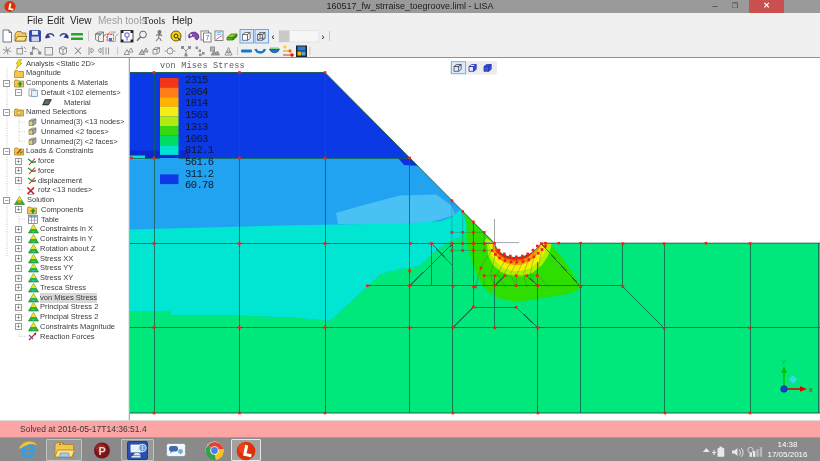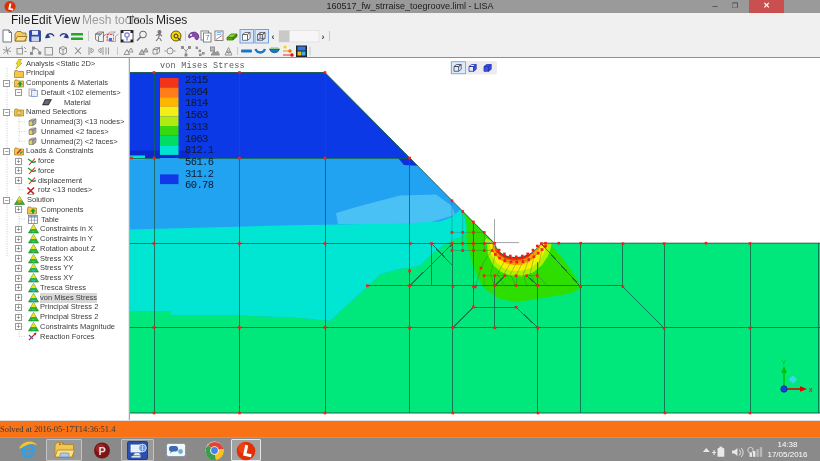--- a/index.html
+++ b/index.html
@@ -11,44 +11,44 @@
 
 #titlebar { left:0; top:0; width:820px; height:13px; background:#9a9a9a; }
 #title-text { left:0; top:0; width:820px; height:26px; text-align:center;
   font-size:9px; line-height:13px; color:#1c1c1c; }
 .wbtn { top:0; height:13px; font-size:9px; color:#333; text-align:center; line-height:12px; }
 #btn-close { left:749px; top:0; width:35px; height:13px; background:#c9504e;
   color:#fff; font-size:8px; text-align:center; line-height:12px; font-weight:bold; }
 
 
 #menubar { left:0; top:13px; width:820px; height:15px; background:#f0f0f0; }
-.mitem { top:13px; height:15px; font-size:12px; line-height:15px; color:#1f1f1f; }
+.mitem { top:13px; height:15px; font-size:10px; line-height:15px; color:#1f1f1f;margin-left:16px; }
 
 
 #tb1 { left:0; top:28px; width:820px; height:16px; background:#f0f0f0; }
 #tb2 { left:0; top:44px; width:820px; height:14px; background:#f0f0f0;
   border-bottom:1px solid #909090; }
 
 
 #tree { left:0; top:58px; width:128px; height:362px; background:#fff; overflow:hidden; }
 .trow { position:absolute; left:0; width:128px; height:10px; font-size:7.5px;
   color:#3c3c3c; white-space:nowrap; }
 .tlabel { position:absolute; top:0; line-height:10px; }
 .pm { position:absolute; top:1.5px; width:7px; height:7px; border:1px solid #999;
   background:#fff; font-size:7px; line-height:5px; text-align:center; color:#555; }
 .hl { background:#d8d8d8; }
 
 
 #split { left:128px; top:58px; width:2px; height:362px; background:#e8e8e8;
   border-right:1px solid #a9a9a9; }
 
 
-#status { left:0; top:420px; width:820px; height:17px; background:#f97316;
+#status { left:0; top:420px; width:820px; height:17px; background:#fca5a5;
   border-top:1px solid #dcdcdc; font-size:8.5px; color:#383838; line-height:16px;
-  padding-left:0;font-family:Liberation Serif, serif; }
+  padding-left:20px; }
 
 
 #taskbar { left:0; top:437px; width:820px; height:24px; background:#8a8a8a;
   border-top:1px solid #9d9d9d; }
 .tkbox { position:absolute; top:1px; height:22px; background:#999999;
   border:1px solid #c2c2c2; border-radius:1px; }
 #clock { position:absolute; left:760px; top:2px; width:55px; text-align:center;
   color:#fff; font-size:8px; line-height:10px; }
 </style>
 </head>
@@ -64,21 +64,21 @@
 <div class="abs wbtn" style="left:707px;width:16px;">–</div>
 <div class="abs wbtn" style="left:727px;width:16px;font-size:7px;">❐</div>
 <div id="btn-close" class="abs">✕</div>
 
 <div id="menubar" class="abs"></div>
 <span class="abs mitem" style="left:11px;">File</span>
 <span class="abs mitem" style="left:31px;">Edit</span>
 <span class="abs mitem" style="left:54px;">View</span>
 <span class="abs mitem" style="left:82px;color:#9b9b9b;">Mesh tools</span>
 <span class="abs mitem" style="left:127px;font-family:Liberation Serif, serif;">Tools</span>
-<span class="abs mitem" style="left:156px;">Mises</span>
+<span class="abs mitem" style="left:156px;">Help</span>
 
 <div id="tb1" class="abs"></div>
 
 <svg class="abs" style="left:0;top:28px" width="340" height="16" viewBox="0 0 340 16">
 
   <path d="M3 2 h6 l2.5 2.5 V14 H3 Z" fill="#fff" stroke="#5a6a7a" stroke-width="0.9"></path>
   <path d="M9 2 v2.5 h2.5" fill="none" stroke="#5a6a7a" stroke-width="0.9"></path>
 
   <path d="M15 6 l2-2.5 h4 l1 1.5 h4 V13 H15 Z" fill="#f5c860" stroke="#8a6a18" stroke-width="0.8"></path>
   <path d="M15 13 l2.5-4.5 h9.5 L24.5 13 Z" fill="#ffe08a" stroke="#8a6a18" stroke-width="0.8"></path>
@@ -243,21 +243,21 @@
   <div class="trow" style="top:0.7px">
     <svg class="abs" style="left:14px;top:0" width="9" height="10">
           <polygon points="5,0 2,5 4,5 2,10 8,4 5.5,4 8,0" fill="#f8e000" stroke="#a08800" stroke-width="0.5"></polygon>
         </svg>
     <span class="tlabel" style="left:26px">Analysis &lt;Static 2D&gt;</span>
       </div>
   <div class="trow" style="top:10.45px">
     <svg class="abs" style="left:14px;top:1.5" width="10" height="8">
           <path d="M0.5 2 L0.5 7.5 L9.5 7.5 L9.5 1.5 L4.5 1.5 L3.5 0.5 L1 0.5 Z" fill="#f6c44a" stroke="#9a7a20" stroke-width="0.7"></path>
         </svg>
-    <span class="tlabel" style="left:26px">Principal</span>
+    <span class="tlabel" style="left:26px">Magnitude</span>
       </div>
   <div class="trow" style="top:20.2px">
     <span class="pm" style="left:3px">−</span>
     <svg class="abs" style="left:14px;top:1" width="10" height="9">
           <path d="M0.5 2.5 L0.5 8 L9.5 8 L9.5 2 L4.5 2 L3.5 1 L1 1 Z" fill="#f6c44a" stroke="#9a7a20" stroke-width="0.7"></path>
           <polygon points="3,5.5 6,2.5 9,5.5 7,5.5 7,7.5 5,7.5 5,5.5" fill="#18a030"></polygon>
         </svg>
     <span class="tlabel" style="left:26px">Components &amp; Materials</span>
       </div>
   <div class="trow" style="top:29.95px">

